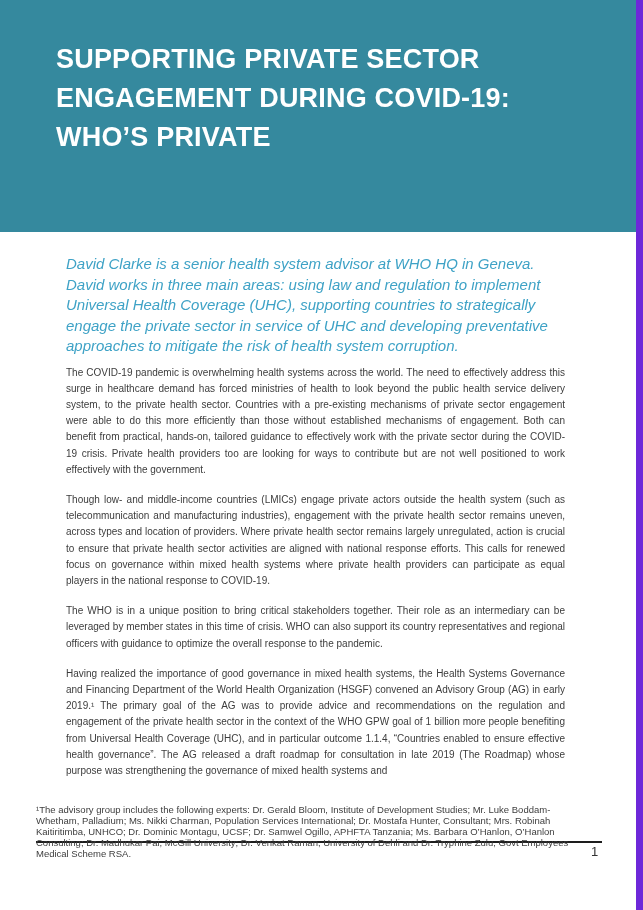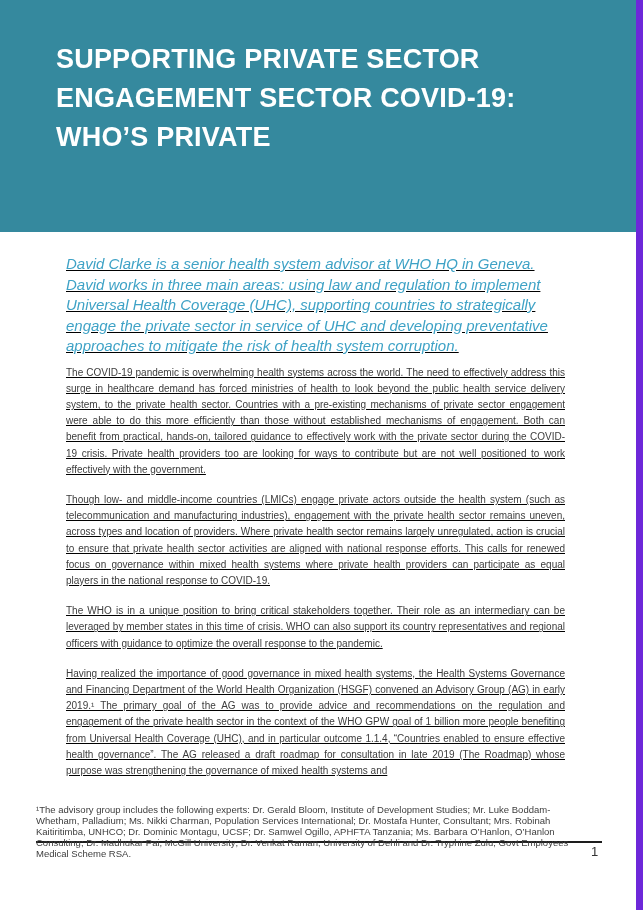--- a/index.html
+++ b/index.html
@@ -24,21 +24,21 @@
   }
   .band h1 {
     margin: 0;
     color: #ffffff;
     font-size: 27px;
     line-height: 39px;
     font-weight: bold;
     letter-spacing: 0.2px;
   }
   .title-line { display: block; }
-  .content { padding: 22px 71px 0 66px; text-decoration: underline; }
+  .content { padding: 22px 71px 0 66px; }
   .intro {
     margin: 0 0 8px 0;
     color: var(--intro_blue, #3EA2C6);
     font-style: italic;
     font-size: 15px;
     line-height: 20.5px;
   }
   .para {
     margin: 0 0 14px 0;
     color: var(--body_text, #3C3C3C);
@@ -68,21 +68,21 @@
   }
 </style>
 </head>
 <body>
 
 <div class="page">
 
   <header class="band">
     <h1>
       <span class="title-line">SUPPORTING PRIVATE SECTOR</span>
-      <span class="title-line">ENGAGEMENT SECTOR COVID-19:</span>
+      <span class="title-line">ENGAGEMENT DURING COVID-19:</span>
       <span class="title-line">WHO’S PRIVATE</span>
     </h1>
   </header>
 
   <main class="content">
     <p class="intro">David Clarke is a senior health system advisor at WHO HQ in Geneva. David works in three main areas: using law and regulation to implement Universal Health Coverage (UHC), supporting countries to strategically engage the private sector in service of UHC and developing preventative approaches to mitigate the risk of health system corruption.</p>
     <p class="para">The COVID-19 pandemic is overwhelming health systems across the world. The need to effectively address this surge in healthcare demand has forced ministries of health to look beyond the public health service delivery system, to the private health sector. Countries with a pre-existing mechanisms of private sector engagement were able to do this more efficiently than those without established mechanisms of engagement. Both can benefit from practical, hands-on, tailored guidance to effectively work with the private sector during the COVID-19 crisis. Private health providers too are looking for ways to contribute but are not well positioned to work effectively with the government.</p>
     <p class="para">Though low- and middle-income countries (LMICs) engage private actors outside the health system (such as telecommunication and manufacturing industries), engagement with the private health sector remains uneven, across types and location of providers. Where private health sector remains largely unregulated, action is crucial to ensure that private health sector activities are aligned with national response efforts. This calls for renewed focus on governance within mixed health systems where private health providers can participate as equal players in the national response to COVID-19.</p>
     <p class="para">The WHO is in a unique position to bring critical stakeholders together. Their role as an intermediary can be leveraged by member states in this time of crisis. WHO can also support its country representatives and regional officers with guidance to optimize the overall response to the pandemic.</p>
     <p class="para">Having realized the importance of good governance in mixed health systems, the Health Systems Governance and Financing Department of the World Health Organization (HSGF) convened an Advisory Group (AG) in early 2019.¹ The primary goal of the AG was to provide advice and recommendations on the regulation and engagement of the private health sector in the context of the WHO GPW goal of 1 billion more people benefiting from Universal Health Coverage (UHC), and in particular outcome 1.1.4, “Countries enabled to ensure effective health governance”. The AG released a draft roadmap for consultation in late 2019 (The Roadmap) whose purpose was strengthening the governance of mixed health systems and</p>

